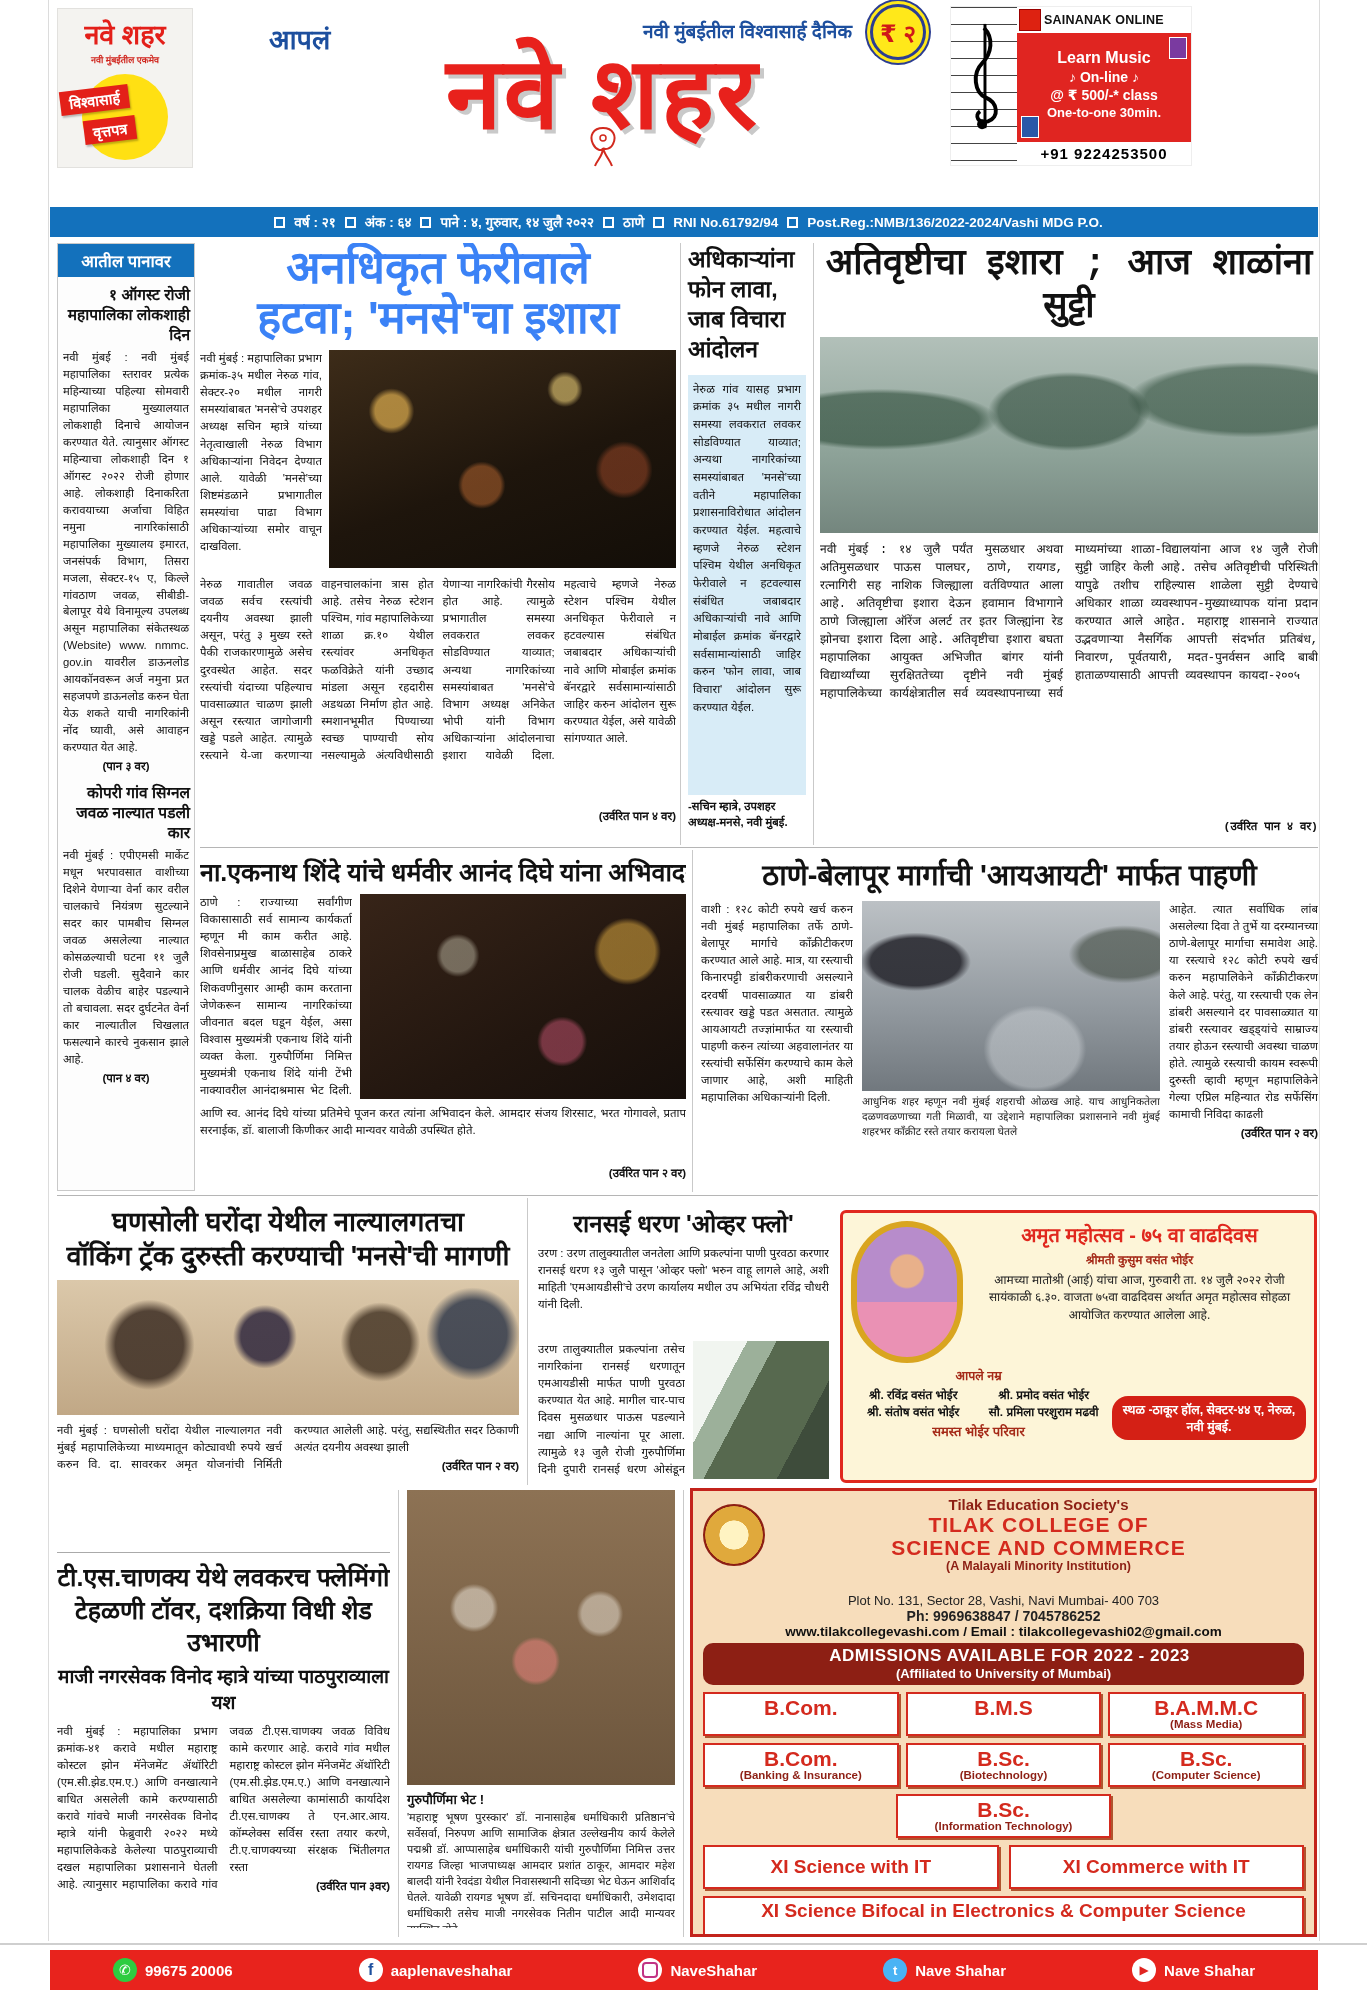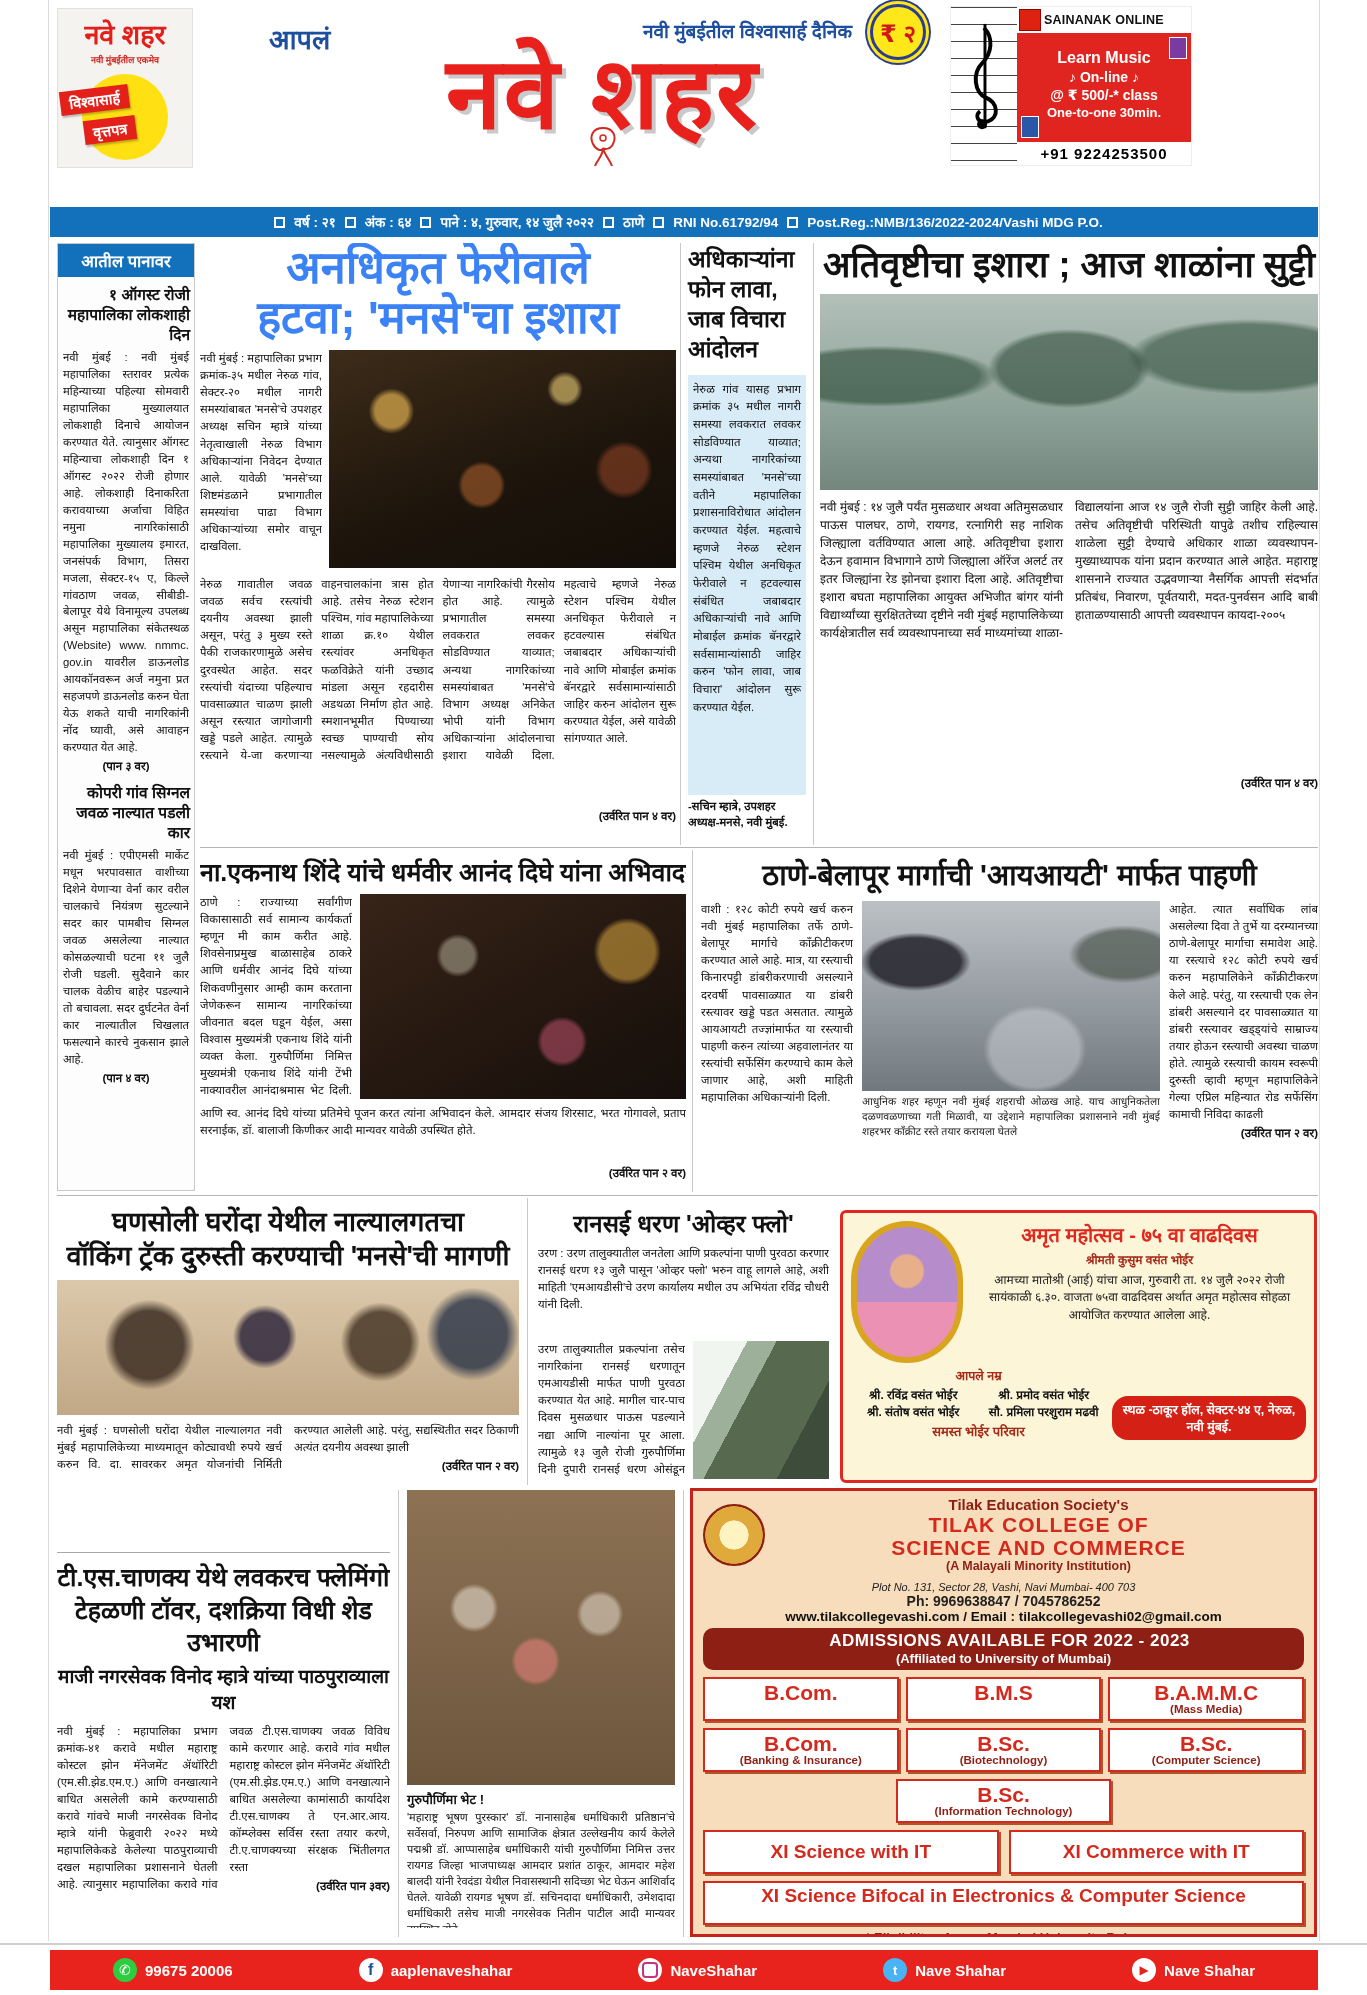--- a/index.html
+++ b/index.html
@@ -61,21 +61,21 @@
   .lead-photo { flex:1; }
   .lead-body { margin-top:8px; column-count:4; column-gap:9px; font-size:11.4px; line-height:1.5; height:230px; overflow:hidden; }
 
   
   #phoneArt { left:680px; top:243px; width:134px; height:602px; border-left:1px solid #c9c9c9; border-right:1px solid #c9c9c9; padding:2px 7px; }
   .ph-hl { font-size:23px; font-weight:800; line-height:1.3; }
   .ph-box { background:#d8ecf7; margin-top:10px; padding:6px 5px; font-size:11.4px; line-height:1.55; height:420px; overflow:hidden; }
   .ph-by { font-weight:bold; font-size:11.4px; margin-top:4px; line-height:1.4; }
 
   
-  #weatherArt { left:820px; top:243px; width:498px; height:602px; }
+  #weatherArt { left:820px; top:243px; width:498px; height:602px;font-family:Liberation Mono, monospace; }
   .we-hl { text-align:center; font-size:36px; font-weight:800; line-height:1.2; }
   .we-photo { height:196px; margin-top:8px; }
   .we-body { margin-top:8px; column-count:2; column-gap:12px; font-size:12px; line-height:1.5; height:275px; overflow:hidden; }
 
   .band-rule { background:#b5b5b5; height:1px; }
 
   
   #shindeArt { left:200px; top:850px; width:486px; height:342px; }
   .sh-hl { text-align:center; font-size:25px; font-weight:800; padding:4px 0 6px; white-space:nowrap; overflow:hidden; }
   .sh-row { display:flex; gap:8px; height:205px; }
@@ -135,21 +135,21 @@
   .gu-cap { font-size:11px; line-height:1.45; margin-top:2px; height:118px; overflow:hidden; }
 
   
   #tilakAd { left:690px; top:1488px; width:627px; height:449px; background:#f7ddbb; border:3px solid #c3231b; padding:5px 10px; text-align:center; }
   .tk-head { display:flex; align-items:center; gap:8px; }
   .tk-logo { width:62px; height:62px; border-radius:50%; background:radial-gradient(circle at 50% 50%, #fff3c2 0 35%, #e0a93c 36% 70%, #8d1f14 71%); border:2px solid #8d1f14; flex:none; }
   .tk-headtx { flex:1; }
   .tk-soc { color:#8d1f14; font-size:15px; font-weight:800; }
   .tk-n1 { color:#d42a1e; font-size:21px; font-weight:800; letter-spacing:1px; line-height:1.1; }
   .tk-sub { color:#8d1f14; font-size:12.5px; font-weight:bold; }
-  .tk-addr { font-size:11px; color:#222; margin-top:8px;font-style:italic; }
+  .tk-addr { font-size:13px; color:#222; margin-top:20px; }
   .tk-ph { font-size:14px; font-weight:800; color:#222; }
   .tk-web { font-size:13.5px; font-weight:800; color:#111; }
   .tk-adm { background:#8d1f14; color:#fff; border-radius:10px; margin-top:4px; padding:3px 0 4px; }
   .tk-adm-1 { font-size:17px; font-weight:800; letter-spacing:.5px;padding-left:12px; }
   .tk-adm-2 { font-size:13px; font-weight:bold; }
   .tk-grid { display:grid; grid-template-columns:1fr 1fr 1fr; gap:7px; margin-top:7px; }
   .course { background:#fff; border:2px solid #d42a1e; box-shadow:2px 2px 0 #b0542e; padding:3px 2px 2px; min-height:44px; }
   .course-t { color:#d42a1e; font-size:21px; font-weight:800; line-height:1; }
   .course-s { color:#8d1f14; font-size:11.5px; font-weight:bold; }
   .tk-itbox { width:215px; margin:7px auto 0; }

